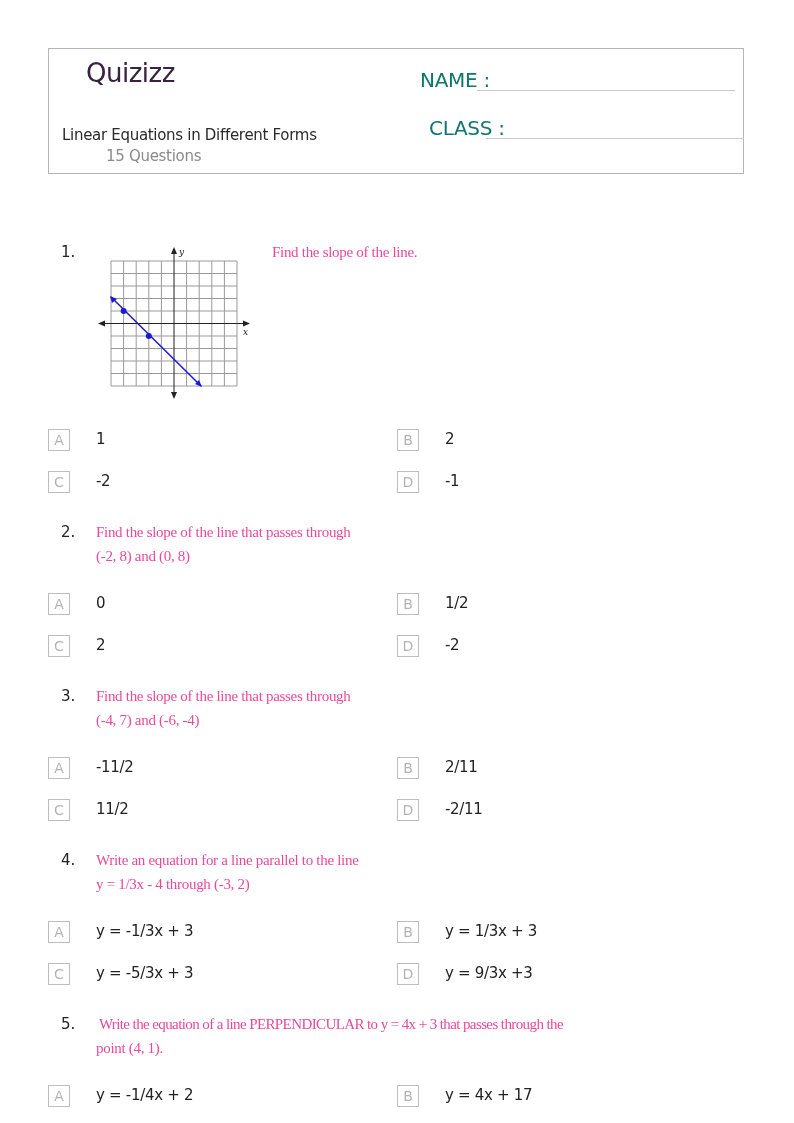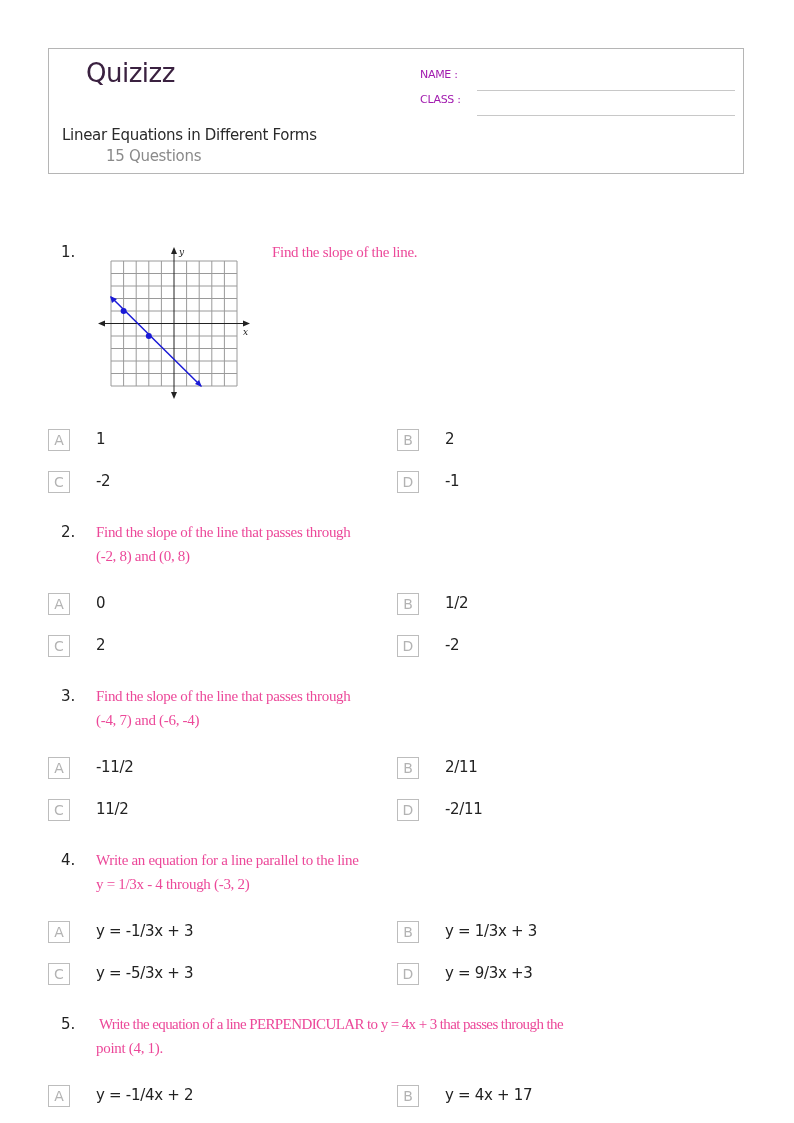--- a/index.html
+++ b/index.html
@@ -4,21 +4,21 @@
 <style>
   html, body { margin: 0; padding: 0; background: #ffffff; }
   body { width: 794px; height: 1123px; position: relative; overflow: hidden;
          font-family: "DejaVu Sans", sans-serif; color: #222; }
   .header-box { position: absolute; left: 48px; top: 48px; width: 696px; height: 126px;
                 border: 1px solid #b5b5b5; box-sizing: border-box; }
   .logo { position: absolute; left: 13px; top: 9px; font-family: "DejaVu Sans", sans-serif;
           font-weight: normal; font-size: 26px; letter-spacing: -0.5px; color: #3a2140; margin-left: 24px; }
   .ws-title { position: absolute; left: 13px; top: 77px; font-size: 15px; color: #2a2a2a; letter-spacing: -0.3px; }
   .ws-sub { position: absolute; left: 13px; top: 98px; font-size: 15px; color: #8a8a8a; letter-spacing: -0.3px; margin-left: 44px; }
-  .field { position: absolute; left: 371px; font-size: 11px; color: #a21caf; width: 315px; height: 24px; }
+  .field { position: absolute; left: 371px; font-size: 20px; color: #0f766e; width: 315px; height: 24px; }
   .field .lbl { position: absolute; left: 0; top: 0; letter-spacing: -0.3px; }
   .field .line { position: absolute; left: 57px; right: 0; top: 22px; border-bottom: 1px solid #c8c8c8; }
 
   .q-num { position: absolute; font-size: 15px; color: #222; }
   .q-text { position: absolute; font-size: 15px; color: #ec4899; line-height: 24px; letter-spacing: -0.3px; font-family: Liberation Serif, serif; }
   .opt { position: absolute; height: 24px; }
   .opt .letter { position: absolute; left: 0; top: 0; width: 22px; height: 22px;
                  border: 1px solid #bdbdbd; box-sizing: border-box; color: #b3b3b3;
                  font-size: 14px; text-align: center; line-height: 21px; }
   .opt .val { position: absolute; left: 48px; top: 1px; font-size: 15px; color: #222; white-space: nowrap; letter-spacing: -0.3px; }
@@ -29,21 +29,21 @@
 
 <div class="header-box">
   <div class="logo">Quizizz</div>
   <div class="ws-title">Linear Equations in Different Forms</div>
   <div class="ws-sub">15 Questions</div>
 
   <div class="field" style="top:19px;">
     <span class="lbl">NAME :</span>
     <span class="line"></span>
   </div>
-  <div class="field" style="top:44px;">
+  <div class="field" style="top:67px;margin-left:9px;">
     <span class="lbl">CLASS :</span>
     <span class="line"></span>
   </div>
 </div>
 
 <div class="q-num" style="left:61px; top:243px;">1.</div>
 <div class="graph">
   <svg width="160" height="160" viewBox="0 0 160 160" xmlns="http://www.w3.org/2000/svg">
     <g stroke="#9a9a9a" stroke-width="1">
       <line x1="16" y1="17" x2="16" y2="142"></line>

